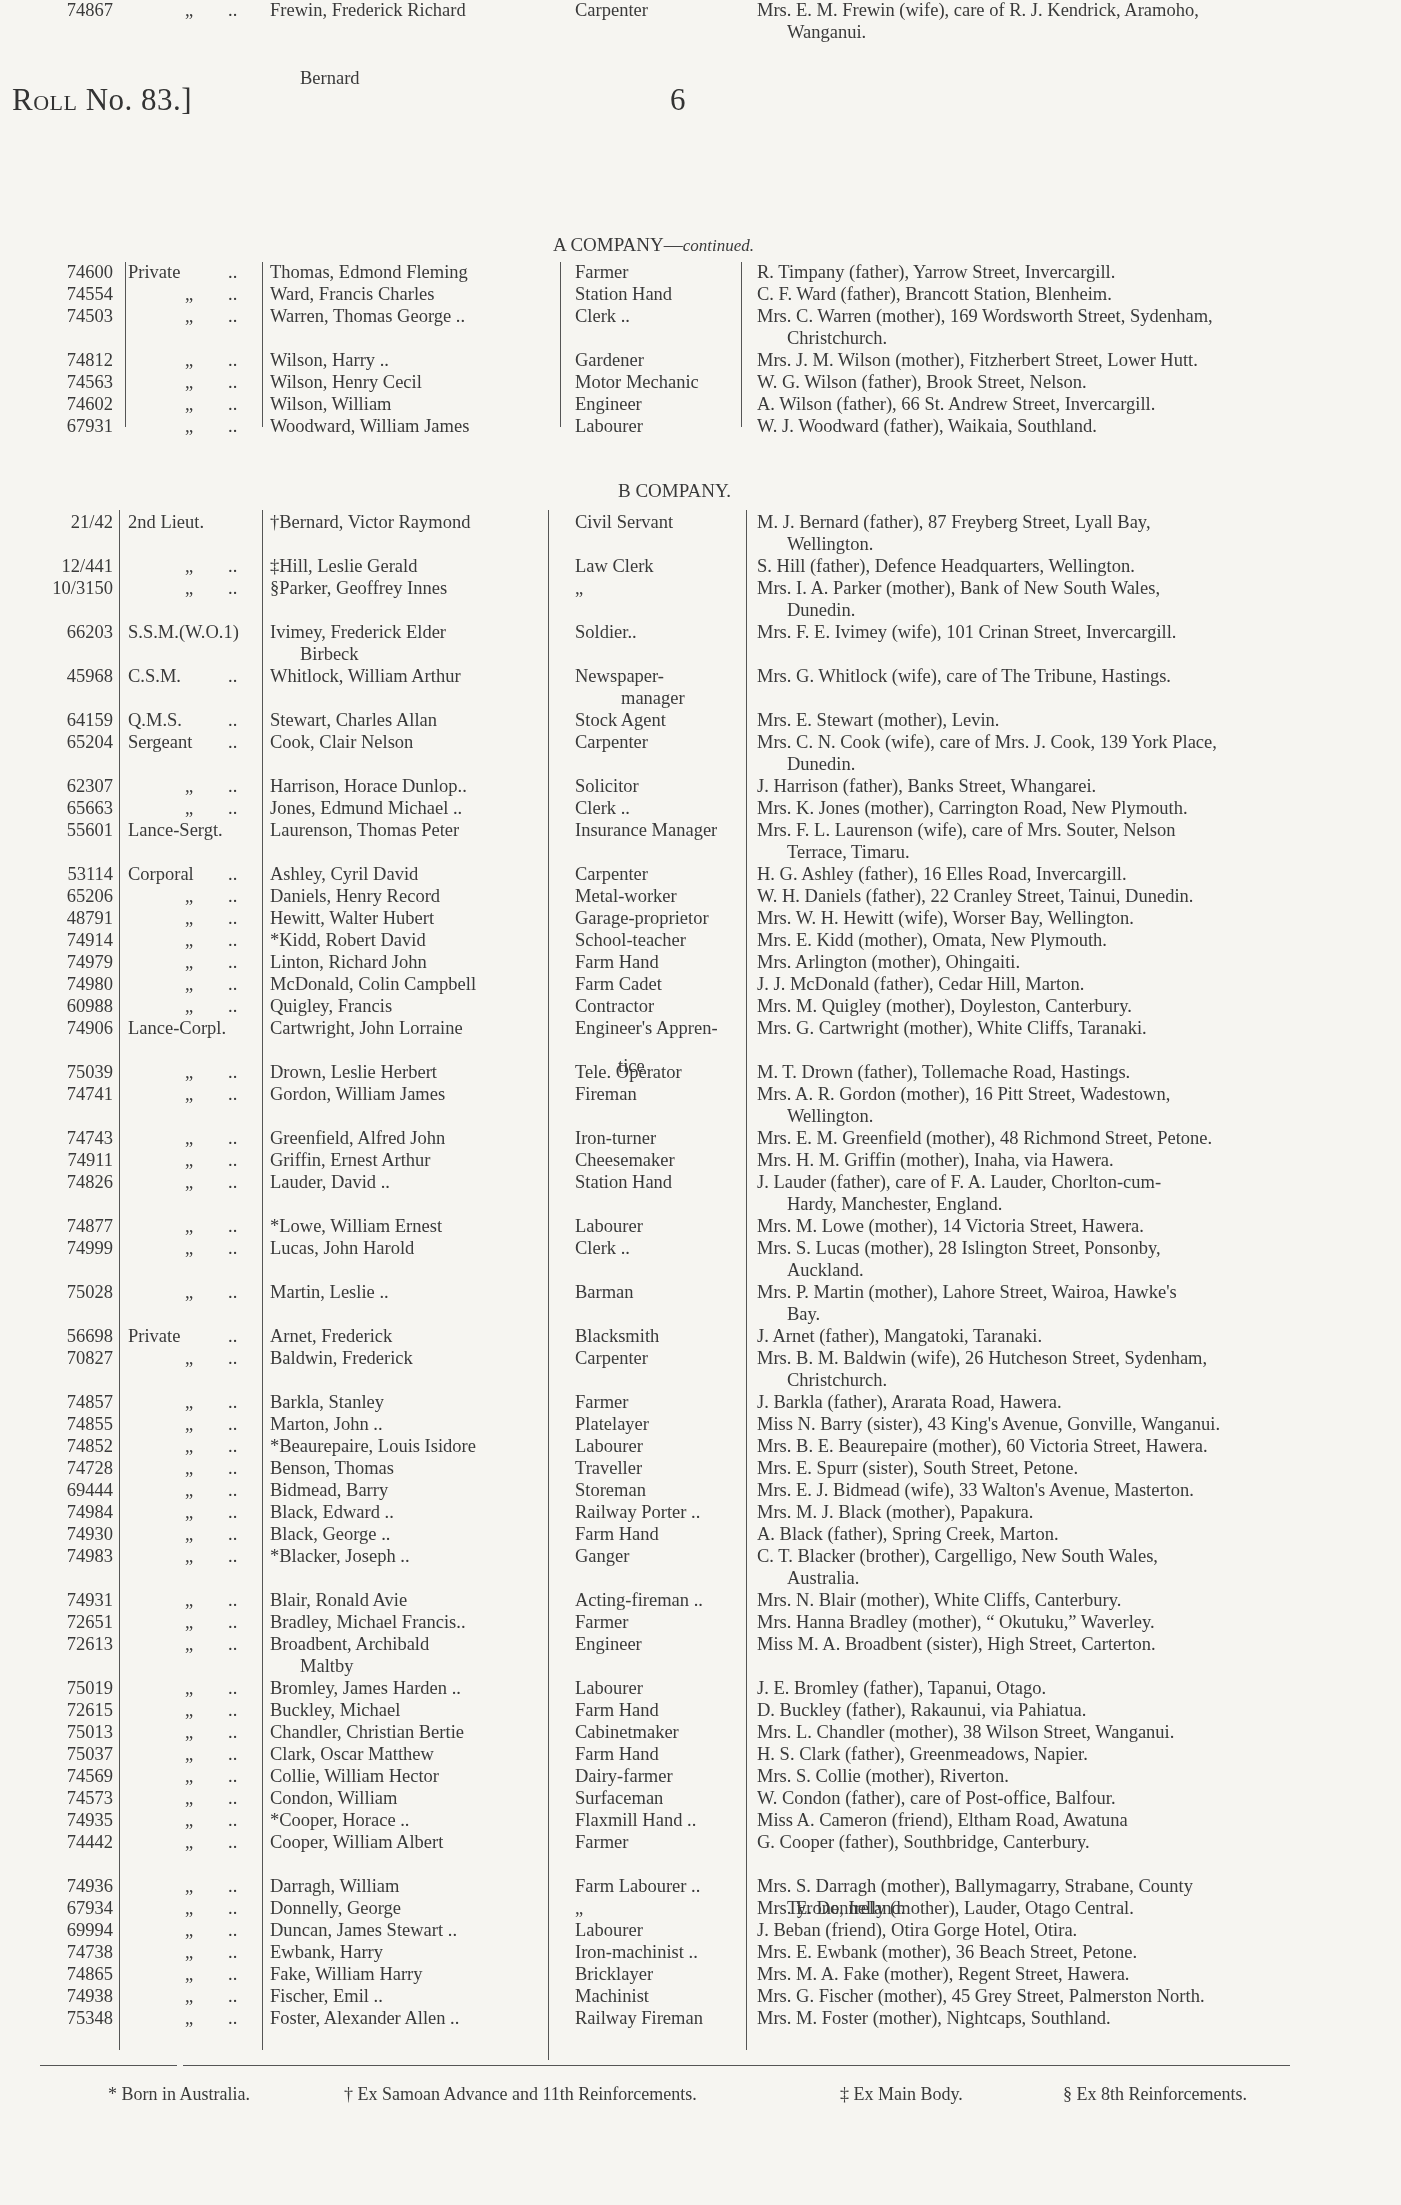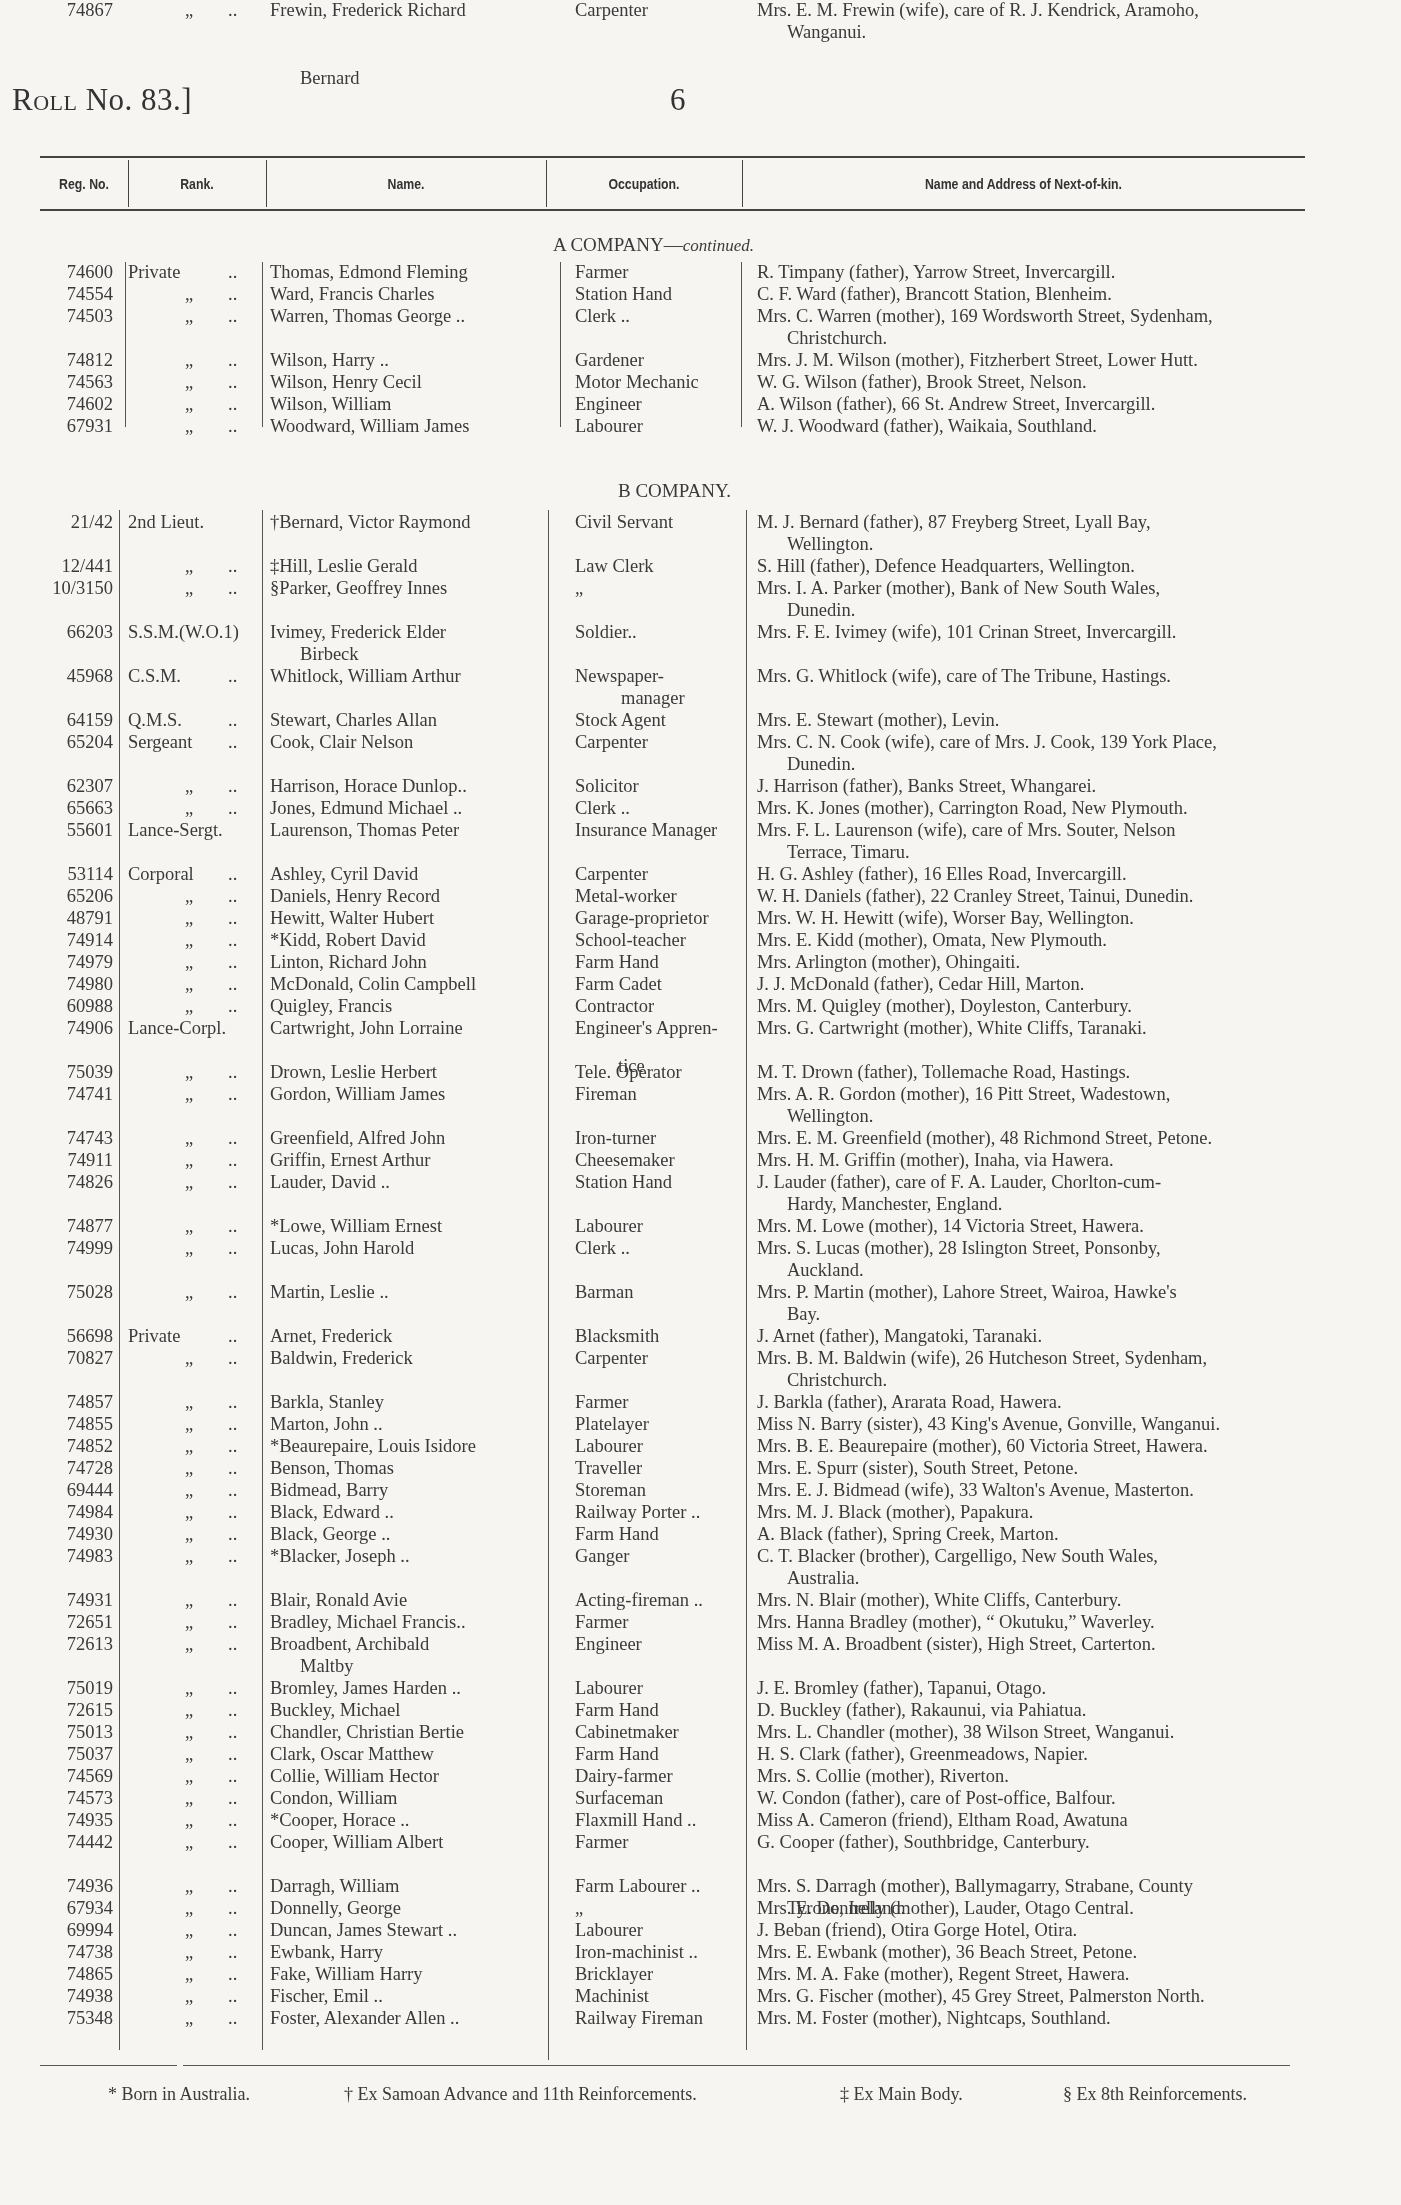--- a/index.html
+++ b/index.html
@@ -28,31 +28,20 @@
   .foot{position:absolute;top:2084px;font-size:18px;font-family:"Liberation Serif",serif;color:#3a3a3a;white-space:nowrap;}
 </style>
 </head>
 <body>
 
 <div class="page">
 
   <div class="roll"><span class="sc">Roll</span> No. 83.]</div>
   <div class="pageno">6</div>
 
-  <div class="hdr">
-    <div class="c" style="left:0;width:88px;">Reg. No.</div>
-    <div class="sep" style="left:88px;"></div>
-    <div class="c" style="left:88px;width:138px;">Rank.</div>
-    <div class="sep" style="left:226px;"></div>
-    <div class="c" style="left:226px;width:280px;">Name.</div>
-    <div class="sep" style="left:506px;"></div>
-    <div class="c" style="left:506px;width:196px;">Occupation.</div>
-    <div class="sep" style="left:702px;"></div>
-    <div class="c" style="left:702px;width:563px;">Name and Address of Next-of-kin.</div>
-  </div>
 
   <div class="section" style="left:553px;top:234px;">
     <span>A COMPANY—</span><i>continued.</i>
   </div>
   <div class="section" style="left:618px;top:480px;">B COMPANY.</div>
 
   <div class="vline" style="left:125px;top:262px;height:165px;"></div>
   <div class="vline" style="left:262px;top:262px;height:165px;"></div>
   <div class="vline" style="left:560px;top:262px;height:165px;"></div>
   <div class="vline" style="left:741px;top:262px;height:165px;"></div>

